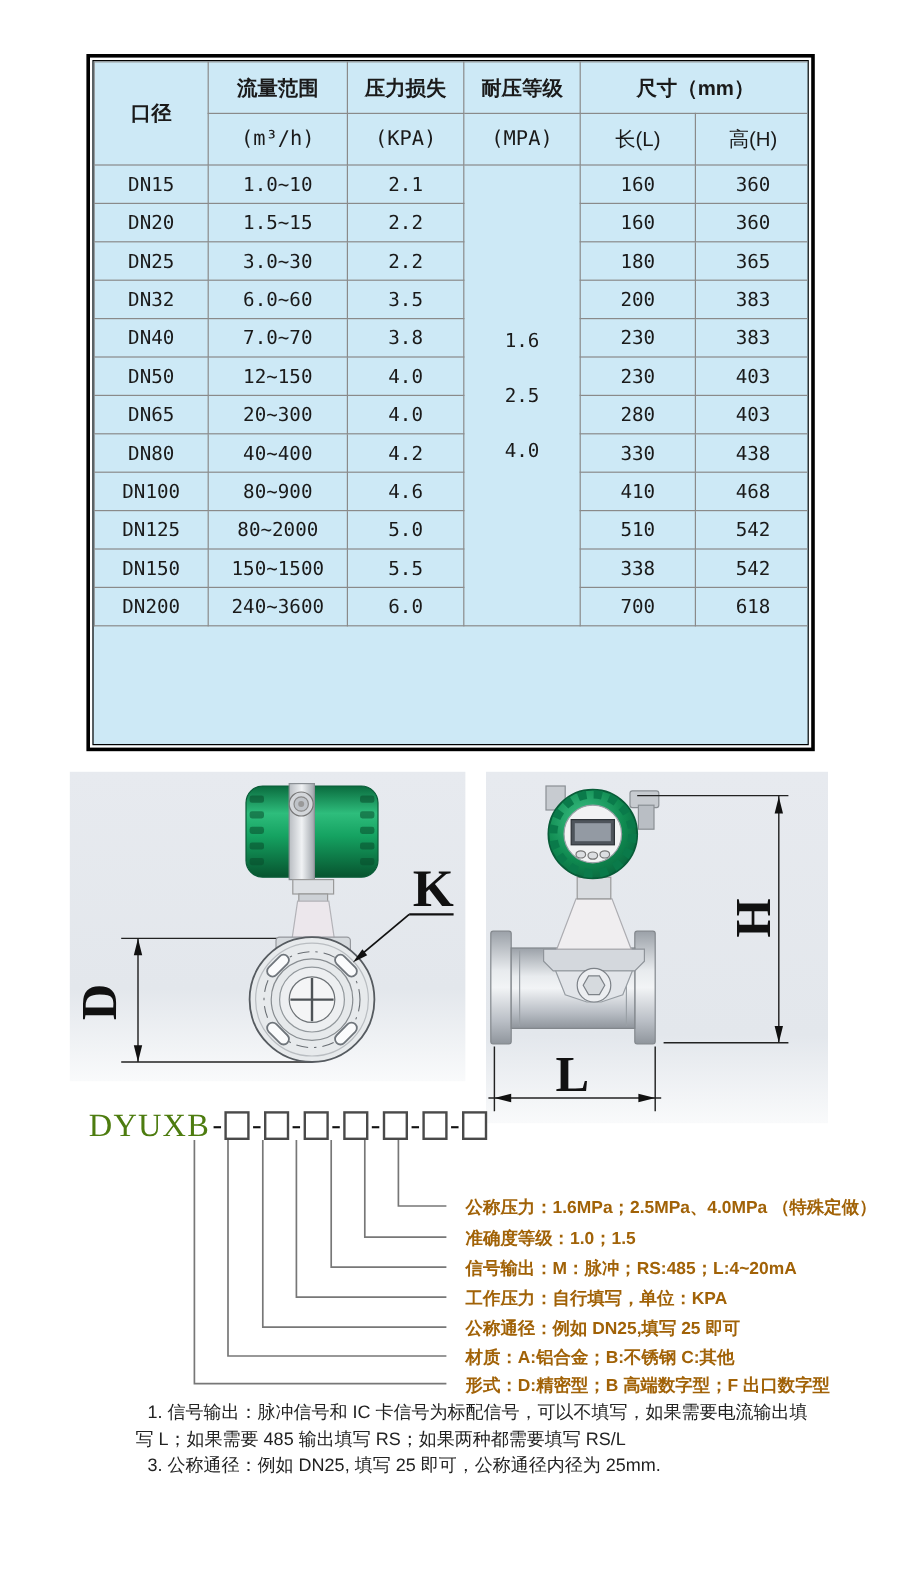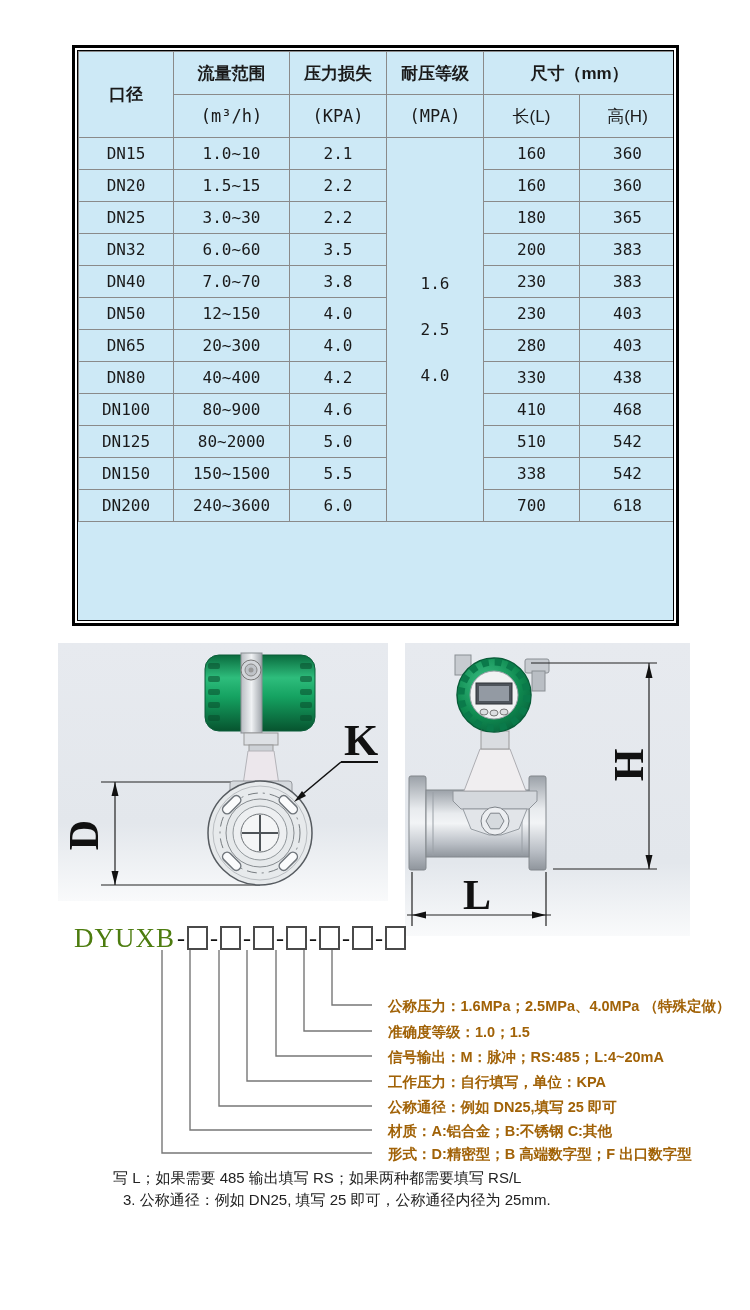--- a/index.html
+++ b/index.html
@@ -357,17 +357,18 @@
     <div class="code-label" style="top:997px">公称压力：1.6MPa；2.5MPa、4.0MPa （特殊定做）</div>
     <div class="code-label" style="top:1023px">准确度等级：1.0；1.5</div>
     <div class="code-label" style="top:1048px">信号输出：M：脉冲；RS:485；L:4~20mA</div>
     <div class="code-label" style="top:1073px">工作压力：自行填写，单位：KPA</div>
     <div class="code-label" style="top:1098px">公称通径：例如 DN25,填写 25 即可</div>
     <div class="code-label" style="top:1122px">材质：A:铝合金；B:不锈钢 C:其他</div>
     <div class="code-label" style="top:1145px">形式：D:精密型；B 高端数字型；F 出口数字型</div>
   </div>
 
   <div class="footnotes">
+    <div class="fn-line fn-start">1. 信号输出：脉冲信号和 IC 卡信号为标配信号，可以不填写，如果需要电流输出填</div>
     <div class="fn-line">写 L；如果需要 485 输出填写 RS；如果两种都需要填写 RS/L</div>
     <div class="fn-line fn-start">3. 公称通径：例如 DN25, 填写 25 即可，公称通径内径为 25mm.</div>
   </div>
 
 </div>
 
 </body></html>

